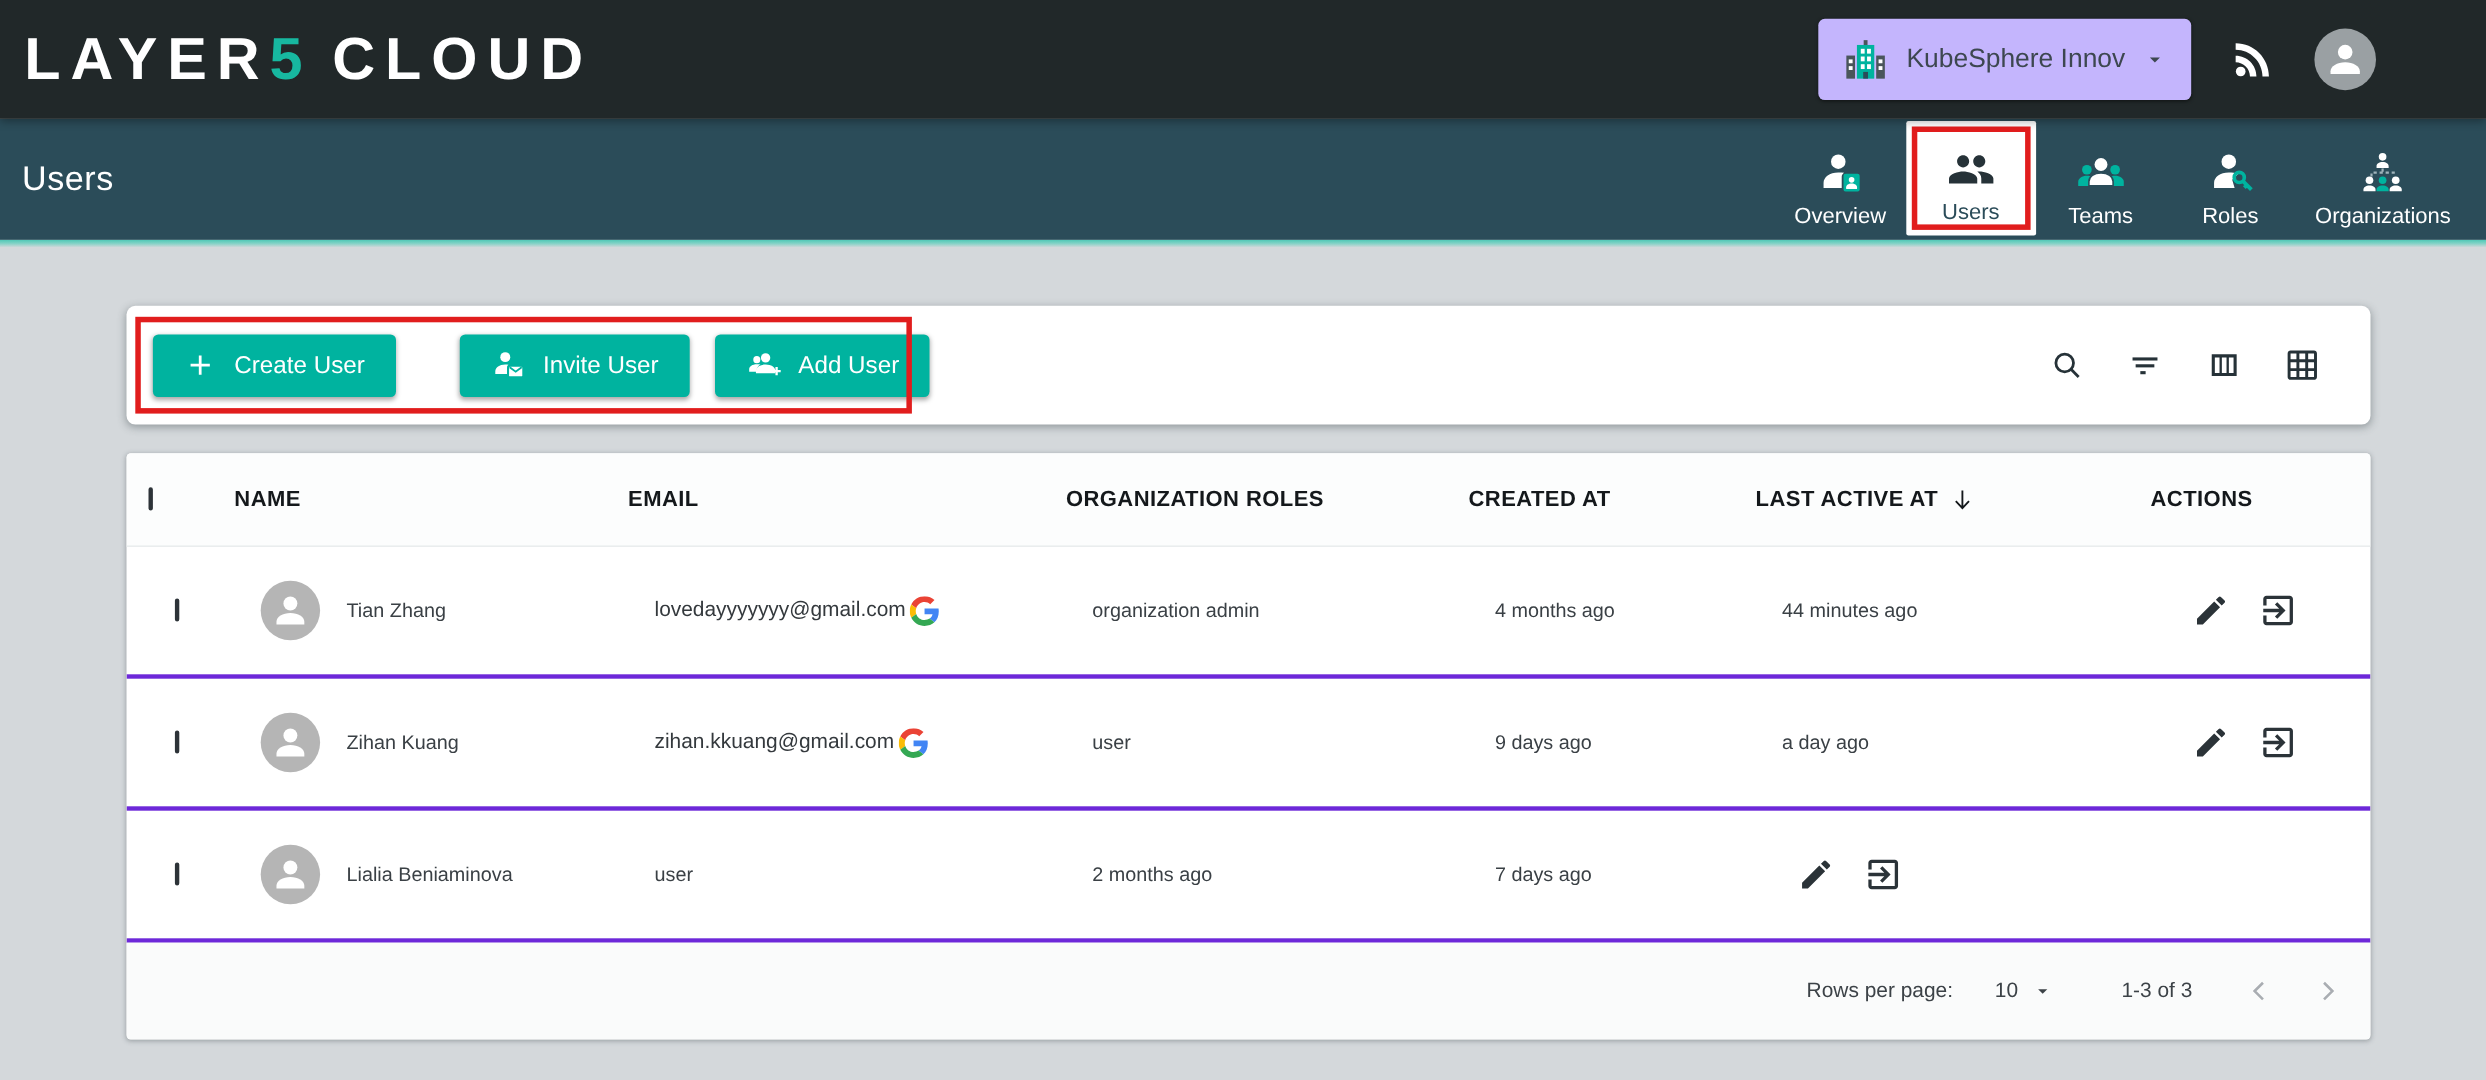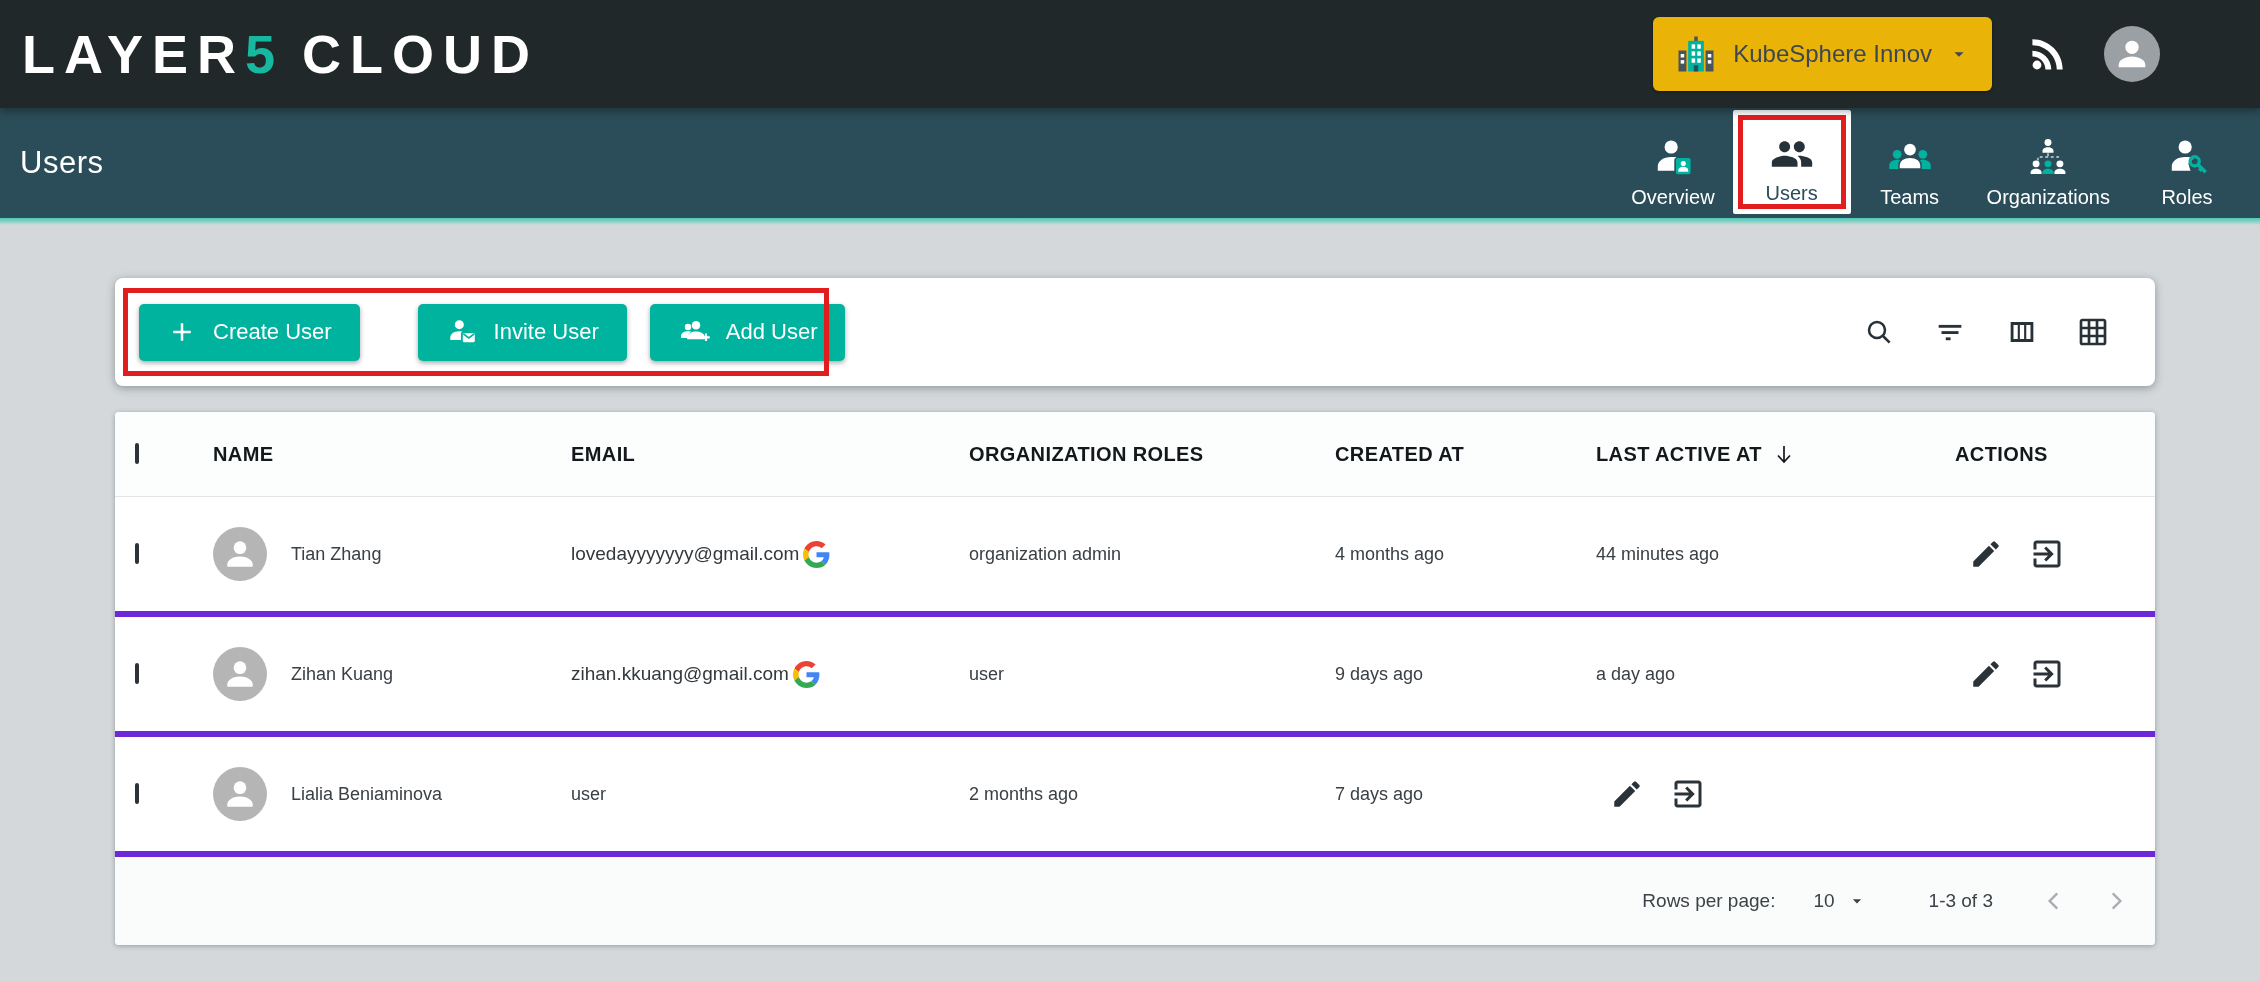--- a/index.html
+++ b/index.html
@@ -6,21 +6,21 @@
   html,body { width:2260px; height:982px; }
   body { font-family:"Liberation Sans","DejaVu Sans",sans-serif; background:#d4d8db; overflow:hidden; }
 
   .app { width:2260px; height:982px; position:relative; background:#d4d8db; }
 
   
   .topbar { height:108px; background:#212829; display:flex; align-items:center; padding:0 28px 0 22px; position:relative; z-index:5; box-shadow:0 3px 8px rgba(0,0,0,.35);gap:40px; }
   .logo { display:flex; align-items:baseline; font-weight:800; font-size:54px; letter-spacing:9px; color:#ffffff; cursor:pointer; font-stretch:condensed; }
   .logo .five { color:#17b8a0; margin-right:18px; }
   .topbar-right { margin-left:auto; display:flex; align-items:center; gap:34px; }
-  .org-switcher { background:#eab308; border-radius:6px; height:74px; padding:0 22px; display:flex; align-items:center; gap:16px; cursor:pointer; box-shadow:0 1px 3px rgba(0,0,0,.4); }
+  .org-switcher { background:#c4b5fd; border-radius:6px; height:74px; padding:0 22px; display:flex; align-items:center; gap:16px; cursor:pointer; box-shadow:0 1px 3px rgba(0,0,0,.4); }
   .org-switcher .org-label { font-size:24px; color:#3d4750; }
   .icon-btn { display:flex; align-items:center; justify-content:center; cursor:pointer; }
   .avatar-lg { width:56px; height:56px; border-radius:50%; background:#9aa0a3; display:flex; align-items:center; justify-content:center; }
   .hamburger { width:38px; height:30px; display:flex; flex-direction:column; justify-content:space-between; }
   .hamburger span { height:5px; background:#fff; border-radius:2px; }
 
   
   .navbar { height:110px; background:#2b4c59; display:flex; align-items:center; padding:0 14px 0 20px; position:relative; z-index:4; }
   .page-title { font-size:31px; font-weight:500; color:#ffffff; letter-spacing:.5px; }
   .nav-items { margin-left:auto; display:flex; height:100%; align-items:stretch; }
@@ -38,21 +38,21 @@
   .toolbar-ann { position:absolute; left:8px; top:10px; width:706px; height:88px; border:5px solid #e11d1d; pointer-events:none; }
   .btn { background:#00b39f; color:#ffffff; font-size:22px; height:57px; border-radius:5px; display:flex; align-items:center; gap:16px; padding:0 28px; border:none; cursor:pointer; box-shadow:0 2px 5px rgba(0,0,0,.35); font-family:inherit; white-space:nowrap; }
   .btn + .btn { margin-left:23px; }
   .btn.invite { margin-left:58px; }
   .toolbar-icons { margin-left:auto; display:flex; align-items:center; gap:38px; }
 
   .table-card { margin-top:26px; background:#ffffff; border-radius:4px; box-shadow:0 1px 5px rgba(60,70,75,.4); overflow:hidden; }
   .tgrid { display:grid; grid-template-columns:98px 358px 398px 366px 261px 359px 1fr; align-items:center; }
   .thead { height:85px; background:#fcfdfd; border-bottom:1px solid #e2e5e7; }
   .thead .th { font-size:20px; font-weight:bold; color:#14181b; letter-spacing:.4px; display:flex; align-items:center; gap:10px; cursor:pointer; }
-  .trow { height:120px; border-bottom:6px solid #6d28d9; }
+  .trow { height:120px; border-bottom:4px solid #6d28d9;padding-left:24px; }
   .trow:last-of-type { border-bottom:1px solid #e0e3e5; }
   .cell { font-size:18px; color:#3a4045; }
   .cb-cell { padding-left:20px; }
   .checkbox { width:27px; height:27px; border:2.5px solid #2d3338; border-radius:5px; background:#fff; cursor:pointer; }
   .name-cell { display:flex; align-items:center; gap:24px; }
   .avatar-row { width:54px; height:54px; border-radius:50%; background:#b5b5b5; flex:none; display:flex; align-items:center; justify-content:center; }
   .email-cell { display:flex; align-items:center; gap:4px; font-size:19px; color:#34393d; }
   .actions-cell { display:flex; align-items:center; gap:26px; padding-left:14px; }
   .action-icon { cursor:pointer; display:flex; }
 
@@ -162,52 +162,52 @@
             <circle cx="12" cy="7.4" r="3.2" fill="#fff"></circle>
             <path d="M12 11.6c-3.5 0-6 1.8-6 4.2V18h12v-2.2c0-2.4-2.5-4.2-6-4.2z" fill="#fff" stroke="#2b4c59" stroke-width=".8"></path>
           </svg>
         </span>
         <span class="nav-label">Teams</span>
       </div>
 
       <div class="nav-item">
         <span style="display:flex;">
           <svg width="44" height="44" viewBox="0 0 24 24">
+            <circle cx="11" cy="6" r="3.6" fill="#fff"></circle>
+            <path d="M11 11.4c-4.3 0-7.3 2.3-7.3 5.2V19h10.2l-1.2-4 2.9-2.9c-1.3-.45-2.9-.7-4.6-.7z" fill="#fff"></path>
+            <circle cx="16.2" cy="13.8" r="2.5" fill="none" stroke="#00b39f" stroke-width="1.8"></circle>
+            <path d="M17.9 15.5l4.3 4.3M20 17.6l-1.3 1.3" stroke="#00b39f" stroke-width="1.9" fill="none"></path>
+          </svg>
+        </span>
+        <span class="nav-label">Roles</span>
+      </div>
+
+      <div class="nav-item">
+        <span style="display:flex;">
+          <svg width="44" height="44" viewBox="0 0 24 24">
             <circle cx="12" cy="3.6" r="1.9" fill="#fff"></circle>
             <path d="M12 6.2c-1.8 0-3 .9-3 2.1v.8h6v-.8c0-1.2-1.2-2.1-3-2.1z" fill="#fff"></path>
             <path d="M12 9.4v2M6.5 13.4v-2h11v2" stroke="#9fb3ba" stroke-width="1.1" fill="none" stroke-dasharray="1.6 1.4"></path>
             <g fill="#fff">
               <circle cx="5.5" cy="15.2" r="1.9"></circle>
               <path d="M5.5 17.8c-1.8 0-3 .9-3 2.1v.8h6v-.8c0-1.2-1.2-2.1-3-2.1z"></path>
             </g>
             <g fill="#00b39f">
               <circle cx="12" cy="15.2" r="1.9"></circle>
               <path d="M12 17.8c-1.8 0-3 .9-3 2.1v.8h6v-.8c0-1.2-1.2-2.1-3-2.1z"></path>
             </g>
             <g fill="#fff">
               <circle cx="18.5" cy="15.2" r="1.9"></circle>
               <path d="M18.5 17.8c-1.8 0-3 .9-3 2.1v.8h6v-.8c0-1.2-1.2-2.1-3-2.1z"></path>
             </g>
           </svg>
         </span>
         <span class="nav-label">Organizations</span>
       </div>
 
-      <div class="nav-item">
-        <span style="display:flex;">
-          <svg width="44" height="44" viewBox="0 0 24 24">
-            <circle cx="11" cy="6" r="3.6" fill="#fff"></circle>
-            <path d="M11 11.4c-4.3 0-7.3 2.3-7.3 5.2V19h10.2l-1.2-4 2.9-2.9c-1.3-.45-2.9-.7-4.6-.7z" fill="#fff"></path>
-            <circle cx="16.2" cy="13.8" r="2.5" fill="none" stroke="#00b39f" stroke-width="1.8"></circle>
-            <path d="M17.9 15.5l4.3 4.3M20 17.6l-1.3 1.3" stroke="#00b39f" stroke-width="1.9" fill="none"></path>
-          </svg>
-        </span>
-        <span class="nav-label">Roles</span>
-      </div>
-
 
     </div>
   </div>
   <div class="navbar-strip"></div>
 
   <div class="content">
 
     <div class="toolbar-card">
       <span class="toolbar-ann"></span>
 

